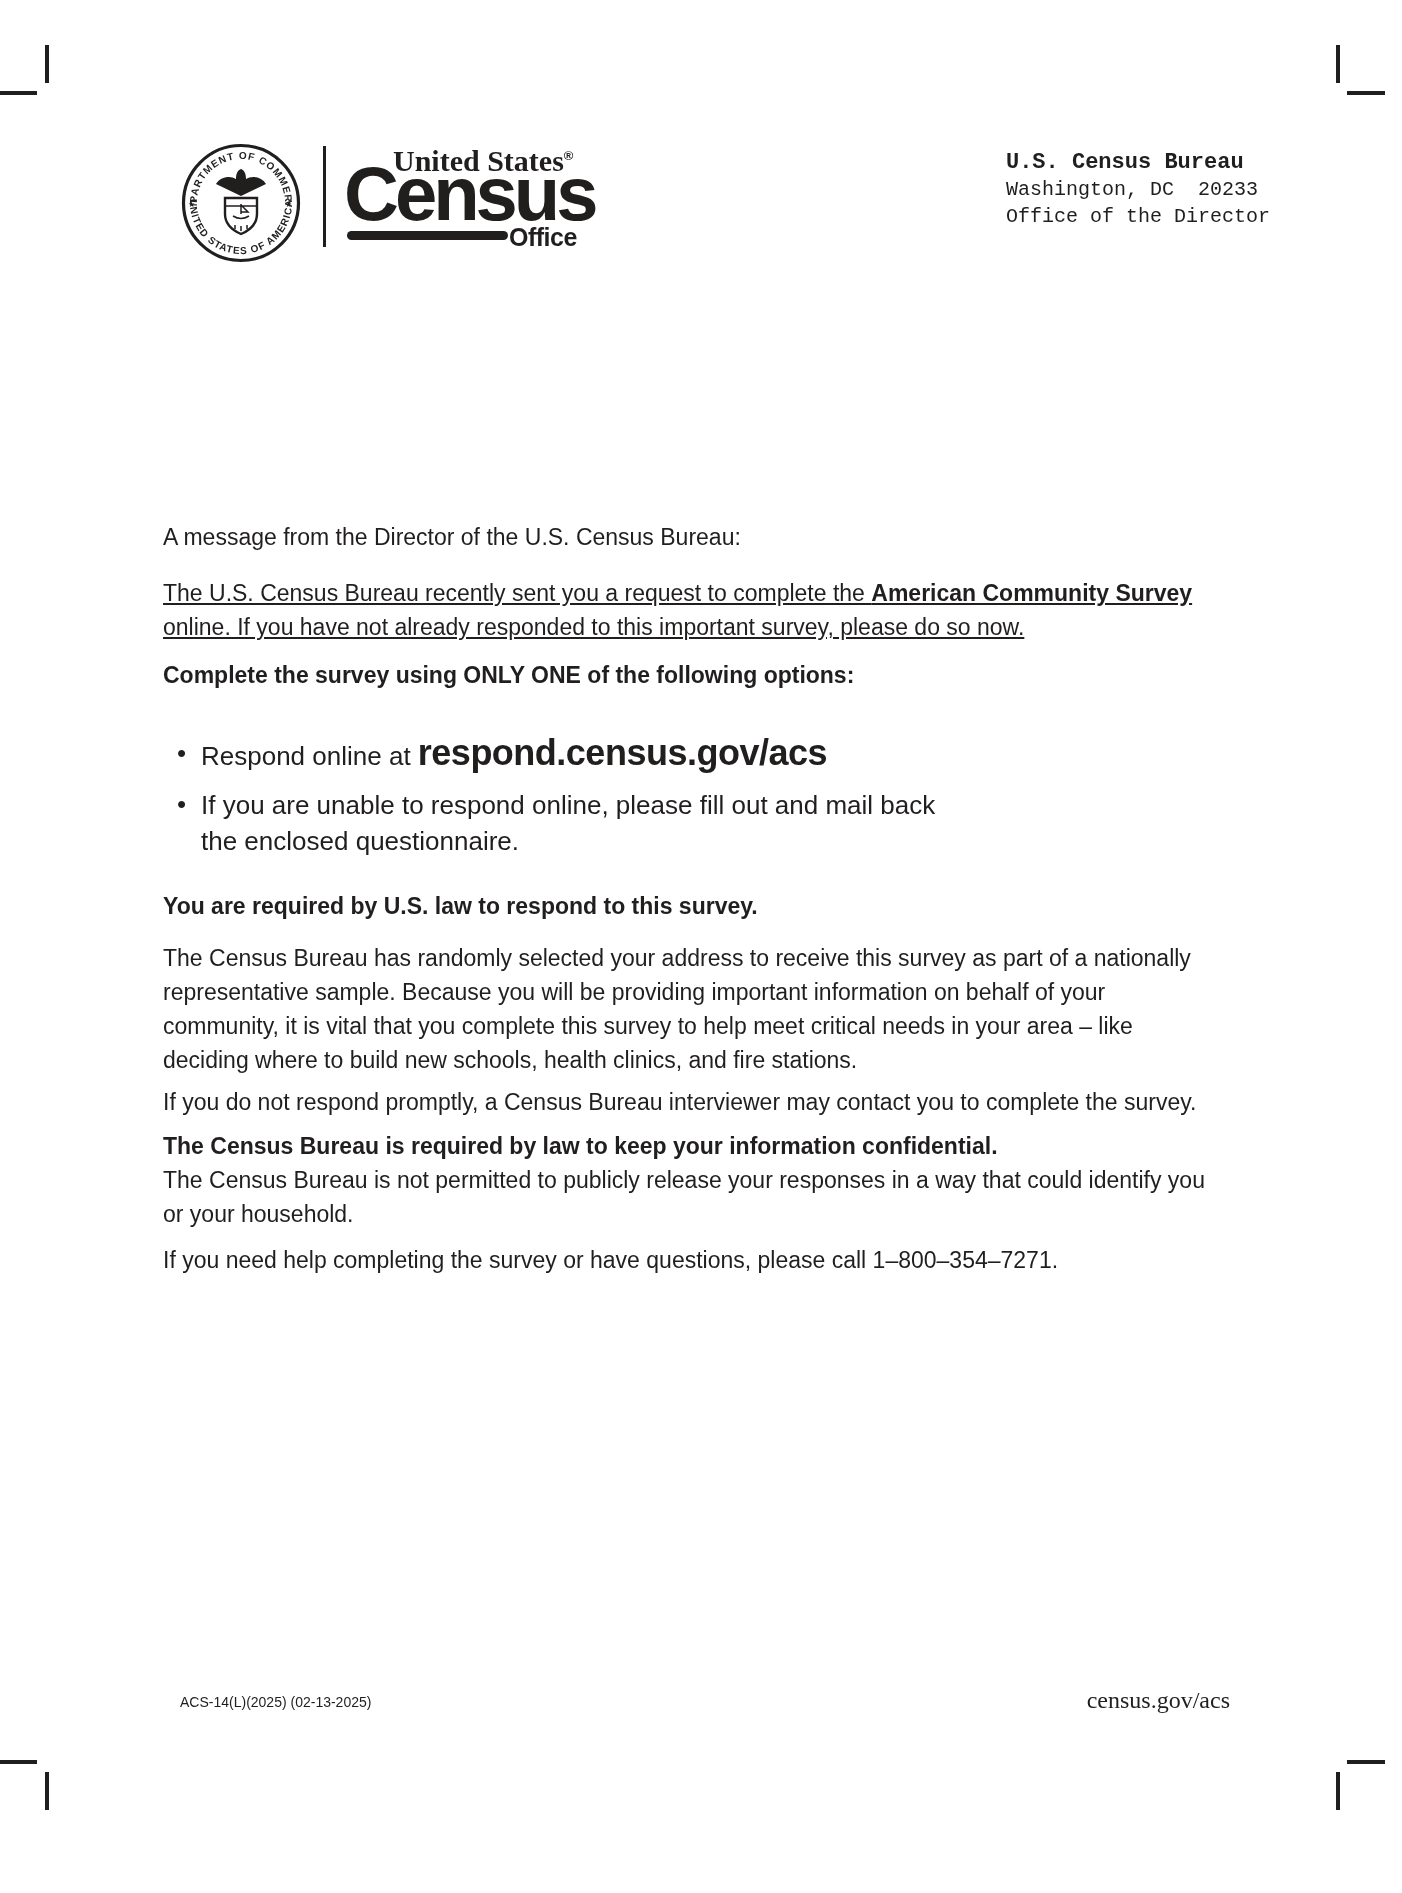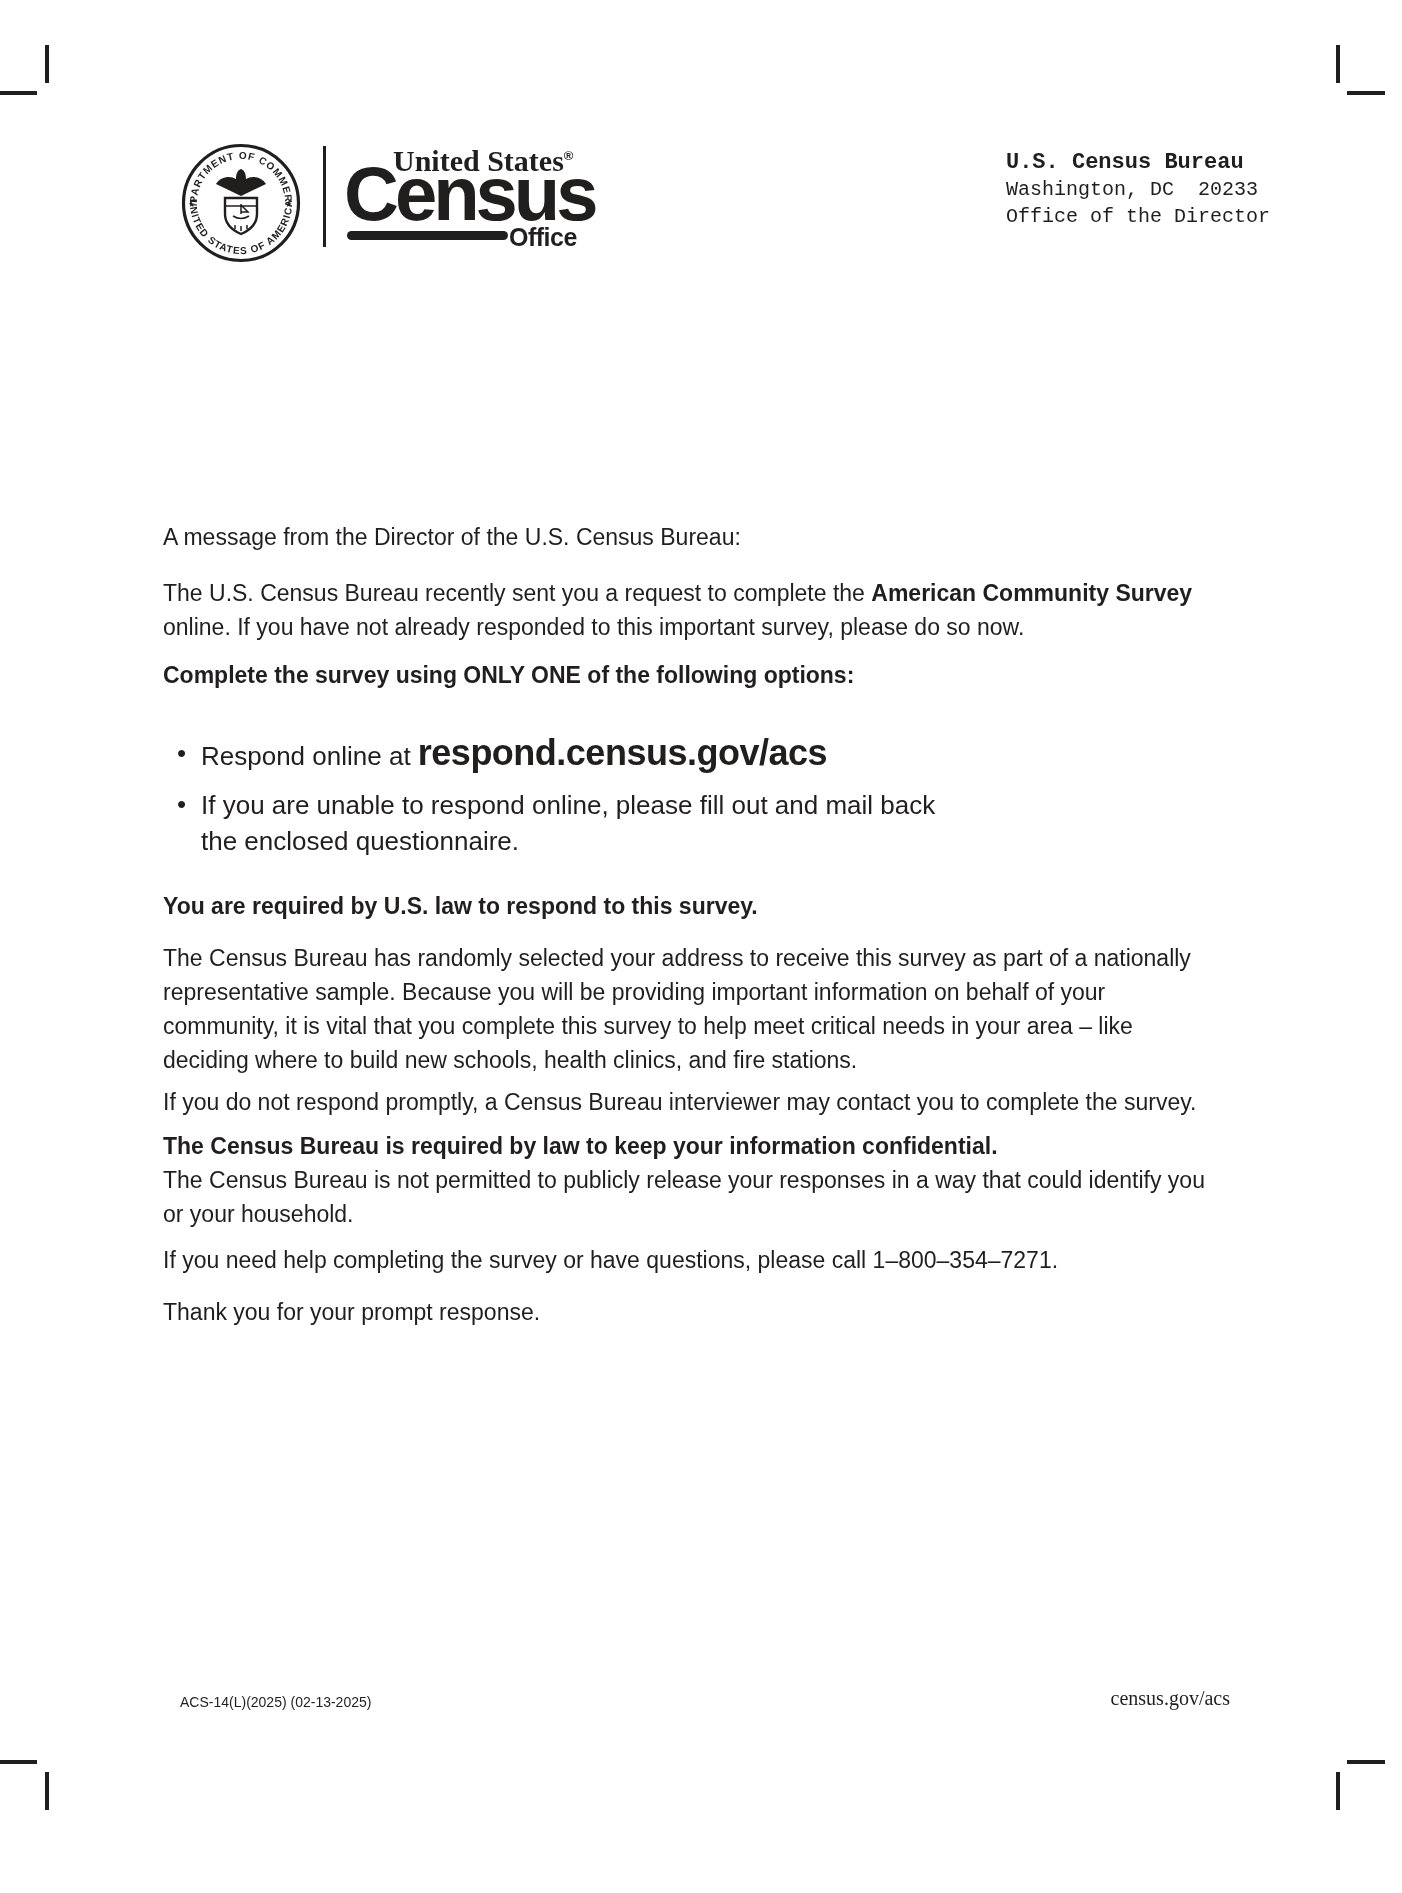--- a/index.html
+++ b/index.html
@@ -31,41 +31,41 @@
   .wm-bar{position:absolute;left:347px;top:231px;width:161px;height:9px;background:#211e1e;border-radius:5px;}
   .wm-sub{position:absolute;left:509px;top:223px;font-size:25px;font-weight:bold;letter-spacing:-0.5px;white-space:pre;}
   
   .hdr{position:absolute;right:132px;top:149px;text-align:left;line-height:27px;font-size:20px;font-family:Liberation Mono, monospace;}
   .hdr div{white-space:pre;}
   .hdr-org{font-weight:bold;font-size:22px;}
   
   .letter{position:absolute;left:163px;top:520px;width:1165px;font-size:23px;line-height:34px;}
   .letter p{margin:0;white-space:pre-wrap;}
   .b{font-weight:bold;}
-  .p-intro{margin-top:22px !important;}
+  .p-intro{margin-top:22px !important;text-decoration:underline;}
   .p-options{margin-top:14px !important;}
   .bullets{margin-top:38px;padding-left:14px;}
   .bullet{display:flex;}
   .bullet .dot{width:24px;flex:0 0 24px;font-size:26px;}
   .bullet .btext{font-size:26px;line-height:36px;white-space:pre-wrap;}
   .bullet1 .dot{line-height:46px;}
   .bullet1 .btext{line-height:46px;}
   .url{font-size:36px;font-weight:bold;letter-spacing:-0.5px;}
   .bullet2{margin-top:8px;}
   .p-required{margin-top:30px !important;}
   .p-selected{margin-top:18px !important;}
   .p-interviewer{margin-top:8px !important;}
   .p-confheading{margin-top:10px !important;}
   .p-confpara{margin-top:0 !important;}
   .p-help{margin-top:12px !important;}
   .p-thanks{margin-top:18px !important;}
   
   .nota{position:absolute;left:168px;top:1536px;font-style:italic;font-size:22px;white-space:pre;}
   .footer-left{position:absolute;left:180px;top:1694px;font-size:14px;white-space:pre;}
-  .footer-right{position:absolute;right:172px;top:1687px;font-family:"Liberation Serif",serif;font-size:20px;white-space:pre;margin-left:8px;}
+  .footer-right{position:absolute;right:172px;top:1687px;font-family:"Liberation Serif",serif;font-size:24px;white-space:pre;margin-left:8px;}
 </style>
 </head>
 <body>
 
 <div class="page">
 
   <div class="crop crop-tl-h"></div>
   <div class="crop crop-tl-v"></div>
   <div class="crop crop-tr-h"></div>
   <div class="crop crop-tr-v"></div>
@@ -132,20 +132,19 @@
 deciding where to build new schools, health clinics, and fire stations.</p>
 
     <p class="p-interviewer">If you do not respond promptly, a Census Bureau interviewer may contact you to complete the survey.</p>
 
     <p class="p-confheading b">The Census Bureau is required by law to keep your information confidential.</p>
     <p class="p-confpara">The Census Bureau is not permitted to publicly release your responses in a way that could identify you
 or your household.</p>
 
     <p class="p-help">If you need help completing the survey or have questions, please call 1–800–354–7271.</p>
 
-    <p class="p-thanks">Thank you for your prompt response.</p>
   </div>
 
 
   <div class="footer-left">ACS-14(L)(2025) (02-13-2025)</div>
   <div class="footer-right">census.gov/acs</div>
 
 </div>
 
 </body></html>

